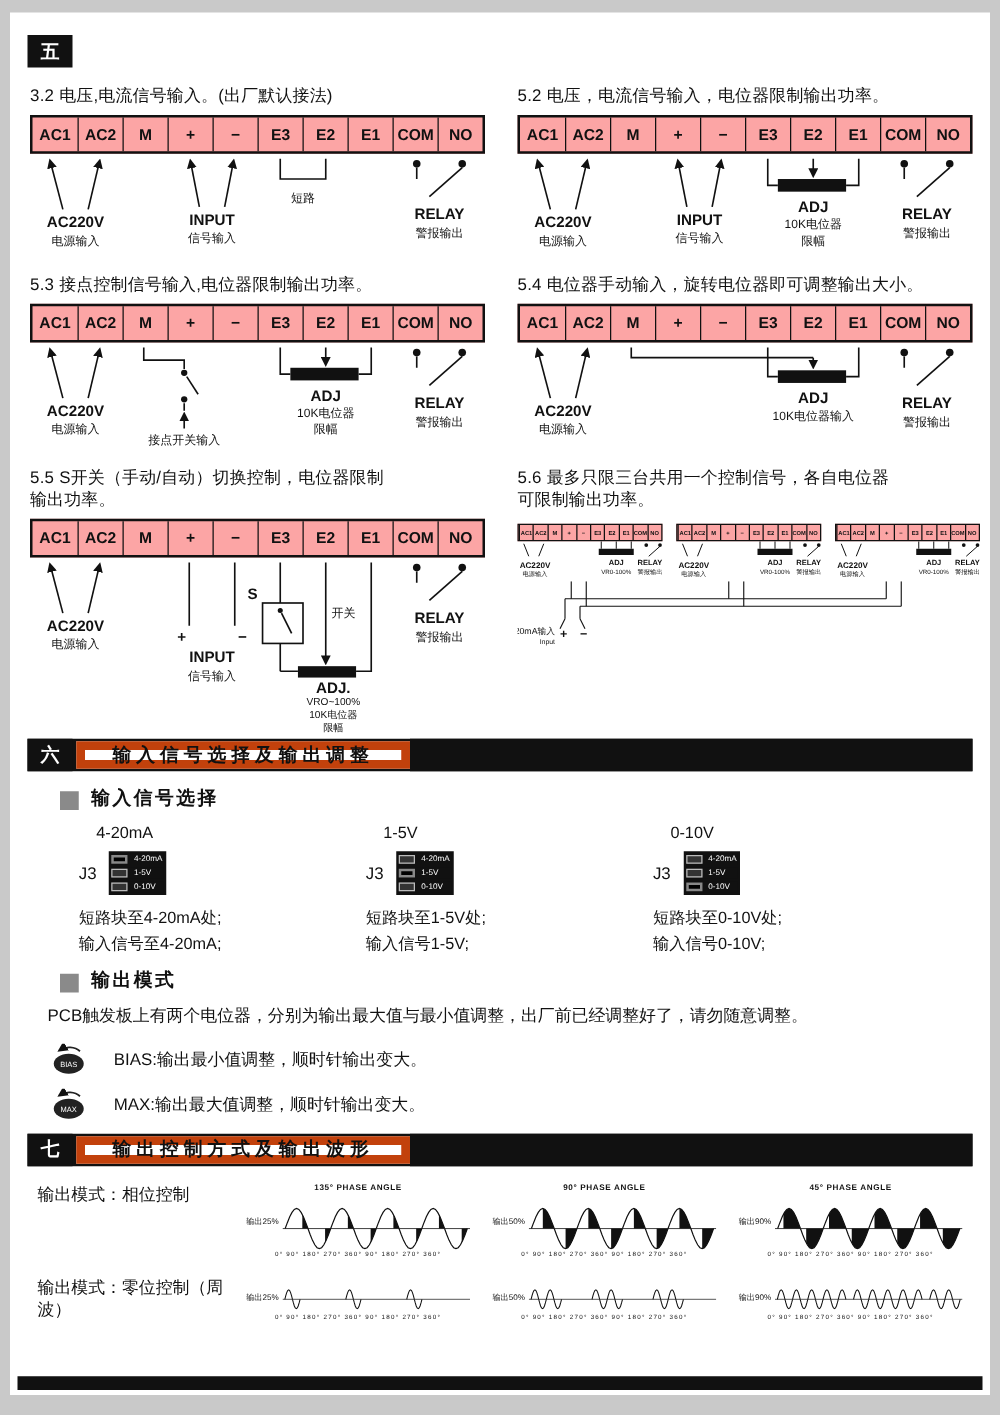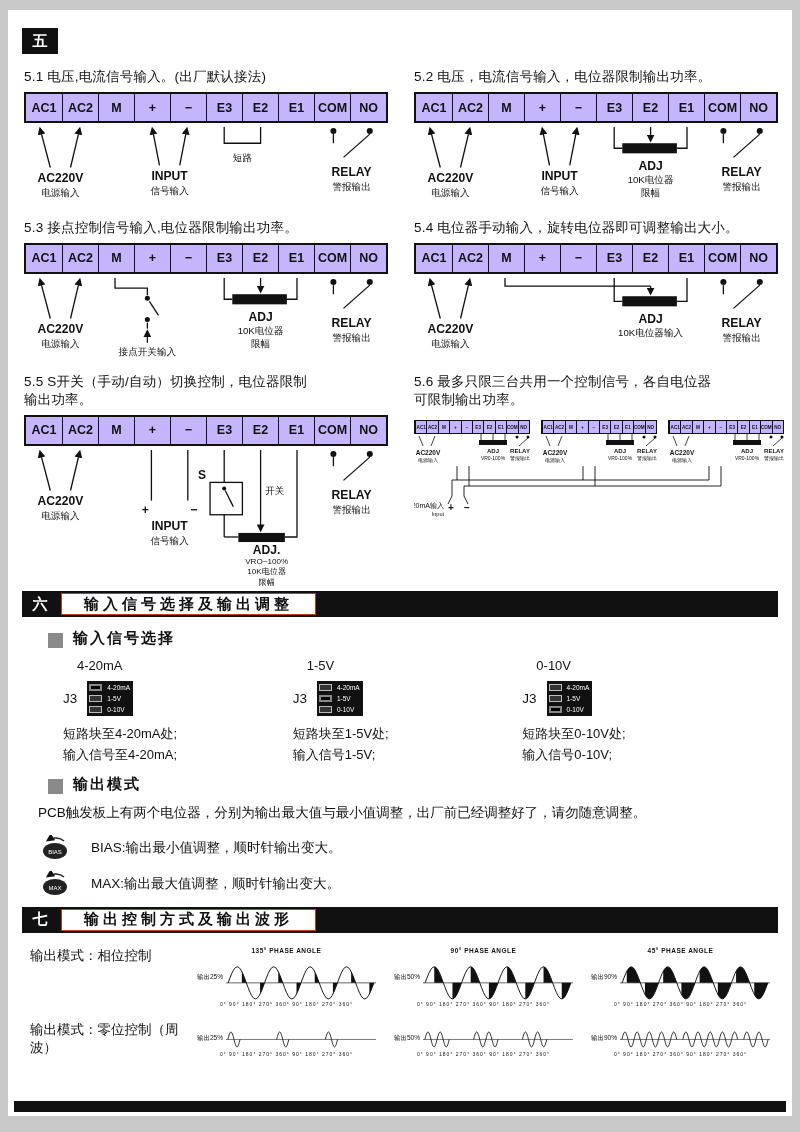--- a/index.html
+++ b/index.html
@@ -5,29 +5,29 @@
   *{box-sizing:border-box;margin:0;padding:0}
   body{font-family:"Liberation Sans","DejaVu Sans",sans-serif;color:#111;background:#fff}
   .page{width:800px;height:1132px;background:#c9c9c9;padding:10px 8px 16px 8px}
   .inner{background:#fff;width:100%;height:100%;position:relative;overflow:hidden;padding-top:14px}
 
   
   .sec-header{display:flex;height:26px;margin:4px 14px 12px 14px;align-items:stretch}
   .sec-num{width:36px;background:#111;color:#fff;display:flex;align-items:center;justify-content:center;font-size:15px;font-weight:bold}
   .sec-title{border:2px solid #111;margin-left:3px;padding:0 22px;display:flex;align-items:center;font-size:15px;font-weight:bold;letter-spacing:4px;background:#fff}
   .sec-header.bar{background:#111}
-  .sec-header.bar .sec-title{border:1px solid #c2410c;margin:2px 0 2px 3px}
+  .sec-header.bar .sec-title{border:7px solid #c2410c;margin:2px 0 2px 3px}
   .sec-fill{flex:1;background:#111}
 
   
   .grid2{display:grid;grid-template-columns:1fr 1fr;column-gap:14px;row-gap:8px;padding:0 16px}
   .diag{width:376px}
   .cap{font-size:13.5px;margin:2px 0 6px 0;letter-spacing:0.2px}
 
-  .tstrip{display:flex;border:2px solid #111;width:364px;background:#c4b5fd}
+  .tstrip{display:flex;border:2px solid #111;width:364px;background:#fca5a5}
   .tcell{width:36px;height:27px;border-left:1px solid #111;display:flex;align-items:center;justify-content:center;font-weight:bold;font-size:12.5px}
   .tcell:first-child{border-left:none}
 
   .tstrip.mini{display:inline-flex;border:1px solid #111;width:auto}
   .tstrip.mini .tcell{width:11.4px;height:12px;font-size:4.6px;border-left:0.5px solid #111;letter-spacing:0}
 
   .ann{display:block;width:364px;height:auto}
   .ann line,.ann path{stroke:#111;stroke-width:1.3;fill:none}
   .ann circle{fill:#111}
   .ann rect{fill:#111}
@@ -100,21 +100,21 @@
 <div class="page">
 <div class="inner">
 
   <div class="sec-header">
     <div class="sec-num">五</div>
   </div>
 
   <div class="grid2">
 
     <div class="diag">
-      <div class="cap">5.1 电压,电流信号输入。(出厂默认接法)</div>
+      <div class="cap">3.2 电压,电流信号输入。(出厂默认接法)</div>
       <div class="tstrip">
             <div class="tcell">AC1</div>
             <div class="tcell">AC2</div>
             <div class="tcell">M</div>
             <div class="tcell">+</div>
             <div class="tcell">−</div>
             <div class="tcell">E3</div>
             <div class="tcell">E2</div>
             <div class="tcell">E1</div>
             <div class="tcell">COM</div>

